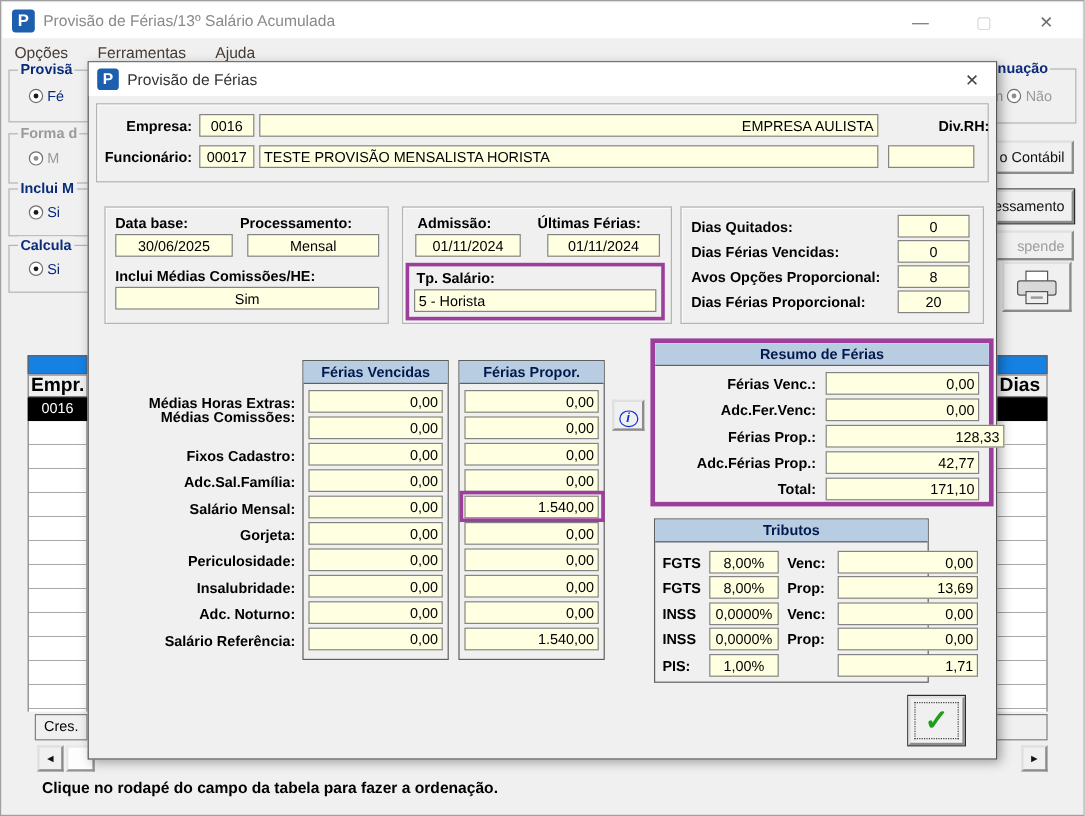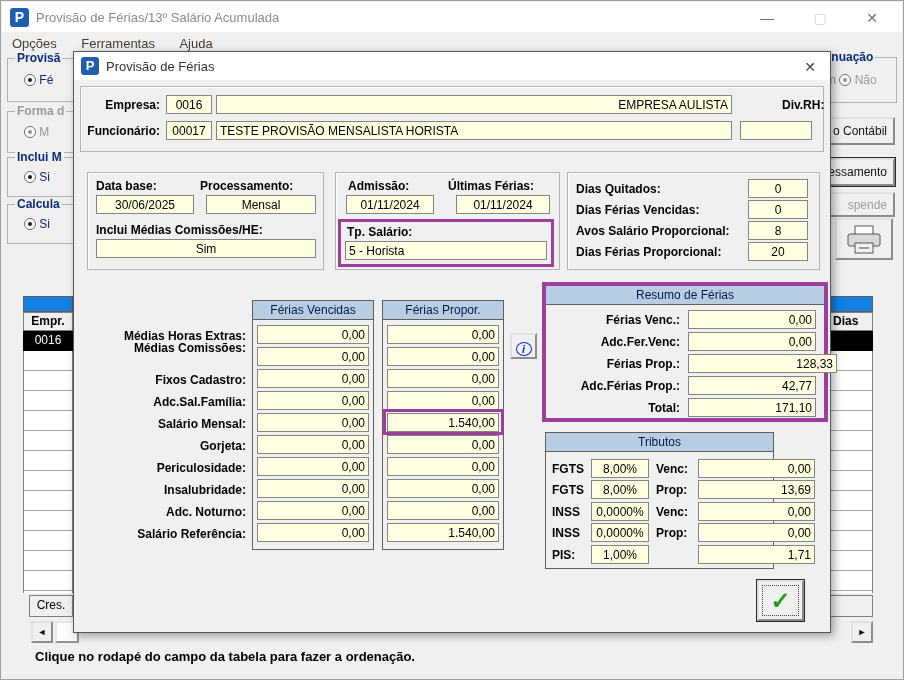--- a/index.html
+++ b/index.html
@@ -25,21 +25,21 @@
   .radio.sel::after { content:""; position:absolute; left:3px; top:3px; width:4px; height:4px; border-radius:50%; background:#1a1a1a; }
   .dis .radio.sel::after { background:#8e8e8e; }
 
   .btn3d { position:absolute; background:#f0f0f0; border:2px outset #e0e0e0; font-size:12px; color:#111;
            white-space:nowrap; overflow:hidden; text-align:right; padding:5px 6px 0 0; }
   .btn3d.default { box-shadow:0 0 0 1px #2b2b2b; }
   .btn3d.disabled { color:#9c9c9c; }
 
   
   .tbl-bluebar { position:absolute; background:#1581e3; border:1px solid #5f5f5f; }
-  .tbl-hdr { position:absolute; background:#f0f0f0; border:1px solid #808080; font-weight:bold; font-size:12px; text-align:center; line-height:17px; overflow:hidden; white-space:nowrap; }
+  .tbl-hdr { position:absolute; background:#f0f0f0; border:1px solid #808080; font-weight:bold; font-size:16px; text-align:center; line-height:17px; overflow:hidden; white-space:nowrap; }
   .tbl-selrow { position:absolute; background:#000; color:#fff; font-size:12px; text-align:center; line-height:19px; overflow:hidden; }
   .tbl-body { position:absolute; background:repeating-linear-gradient(#ffffff 0 19px, #a9a9a9 19px 20px); border-left:1px solid #808080; border-right:1px solid #808080; }
   .tbl-foot { position:absolute; background:#f0f0f0; border:1px solid #808080; font-size:12px; text-align:center; line-height:19px; overflow:hidden; }
   .sbtn { position:absolute; width:22px; height:22px; background:#f0f0f0; border:2px outset #e0e0e0; font-size:9px; text-align:center; line-height:18px; color:#111; }
   .sthumb { position:absolute; width:24px; height:22px; background:#fdfdfd; border:2px outset #e8e8e8; }
   .statusbar { position:absolute; left:34px; top:648px; font-size:13px; font-weight:bold; color:#000; white-space:nowrap; }
 
   
   .dialog { position:absolute; left:72px; top:50px; width:758px; height:582px; background:#f0f0f0;
             border:1px solid #565656; box-shadow:3px 3px 9px rgba(0,0,0,.35); z-index:10; }
@@ -54,21 +54,21 @@
   .lbl.r { text-align:right; }
   .fld { position:absolute; height:19px; background:#ffffe1; border:1px solid #848484; font-size:12px; line-height:16px;
          padding:1px 3px 0 3px; white-space:nowrap; overflow:hidden; color:#000; }
   .fld.num { text-align:right; }
   .fld.ctr { text-align:center; }
 
   .purple { position:absolute; border:3px solid #9c3f9c; }
 
   .panel { position:absolute; border:1px solid #5f5f5f; background:#f0f0f0; }
   .panel-hdr { height:19px; background:#b9cde2; border-bottom:1px solid #5f5f5f; color:#001a4d;
-               font-weight:normal; font-size:12px; text-align:center; line-height:19px; }
+               font-weight:bold; font-size:12px; text-align:center; line-height:19px; }
 
   .info-btn { position:absolute; left:436px; top:281px; width:27px; height:26px; background:#f0f0f0; border:2px outset #e0e0e0; text-align:center; padding-top:4px; }
   .info-glyph { display:inline-block; width:16px; height:14px; border:1px solid #0b2fd4; border-radius:50%;
                 color:#0b2fd4; font-style:italic; font-weight:bold; font-size:11px; line-height:13px; text-align:center; }
 
   .check-btn { position:absolute; left:683px; top:528px; width:47px; height:41px; background:#f0f0f0;
                border:2px outset #e0e0e0; box-shadow:0 0 0 1px #2b2b2b; }
   .check-btn::before { content:""; position:absolute; inset:3px; border:1px dotted #444; }
   .check-glyph { position:absolute; inset:0; text-align:center; line-height:37px; color:#1e9e1e; font-size:24px; font-weight:bold; }
 </style>
@@ -184,21 +184,21 @@
         <div class="lbl" style="left:6px; top:3px;">Tp. Salário:</div>
         <div class="fld" style="left:4px; top:19px; width:202px;">5 - Horista</div>
       </div>
     </div>
 
     <div class="grp" style="left:493px; top:120px; width:253px; height:98px;">
       <div class="lbl" style="left:8px; top:9px;">Dias Quitados:</div>
       <div class="fld ctr" style="left:180px; top:6px; width:60px;">0</div>
       <div class="lbl" style="left:8px; top:30px;">Dias Férias Vencidas:</div>
       <div class="fld ctr" style="left:180px; top:27px; width:60px;">0</div>
-      <div class="lbl" style="left:8px; top:51px;">Avos Salário Proporcional:</div>
+      <div class="lbl" style="left:8px; top:51px;">Avos Opções Proporcional:</div>
       <div class="fld ctr" style="left:180px; top:48px; width:60px;">8</div>
       <div class="lbl" style="left:8px; top:72px;">Dias Férias Proporcional:</div>
       <div class="fld ctr" style="left:180px; top:69px; width:60px;">20</div>
     </div>
 
     <div class="lbl r" style="left:4px; top:277px; width:168px;">Médias Horas Extras:</div>
     <div class="lbl r" style="left:4px; top:289px; width:168px;">Médias Comissões:</div>
     <div class="lbl r" style="left:4px; top:321px; width:168px;">Fixos Cadastro:</div>
     <div class="lbl r" style="left:4px; top:343px; width:168px;">Adc.Sal.Família:</div>
     <div class="lbl r" style="left:4px; top:365px; width:168px;">Salário Mensal:</div>

